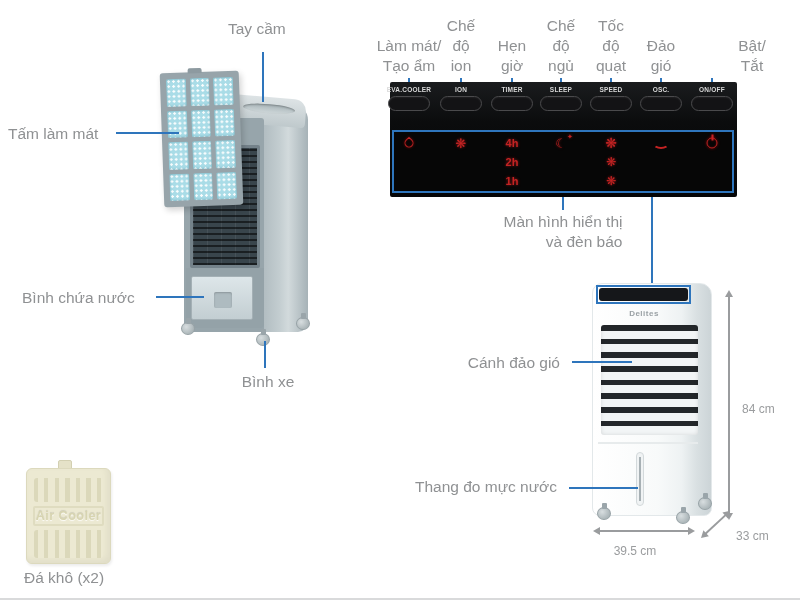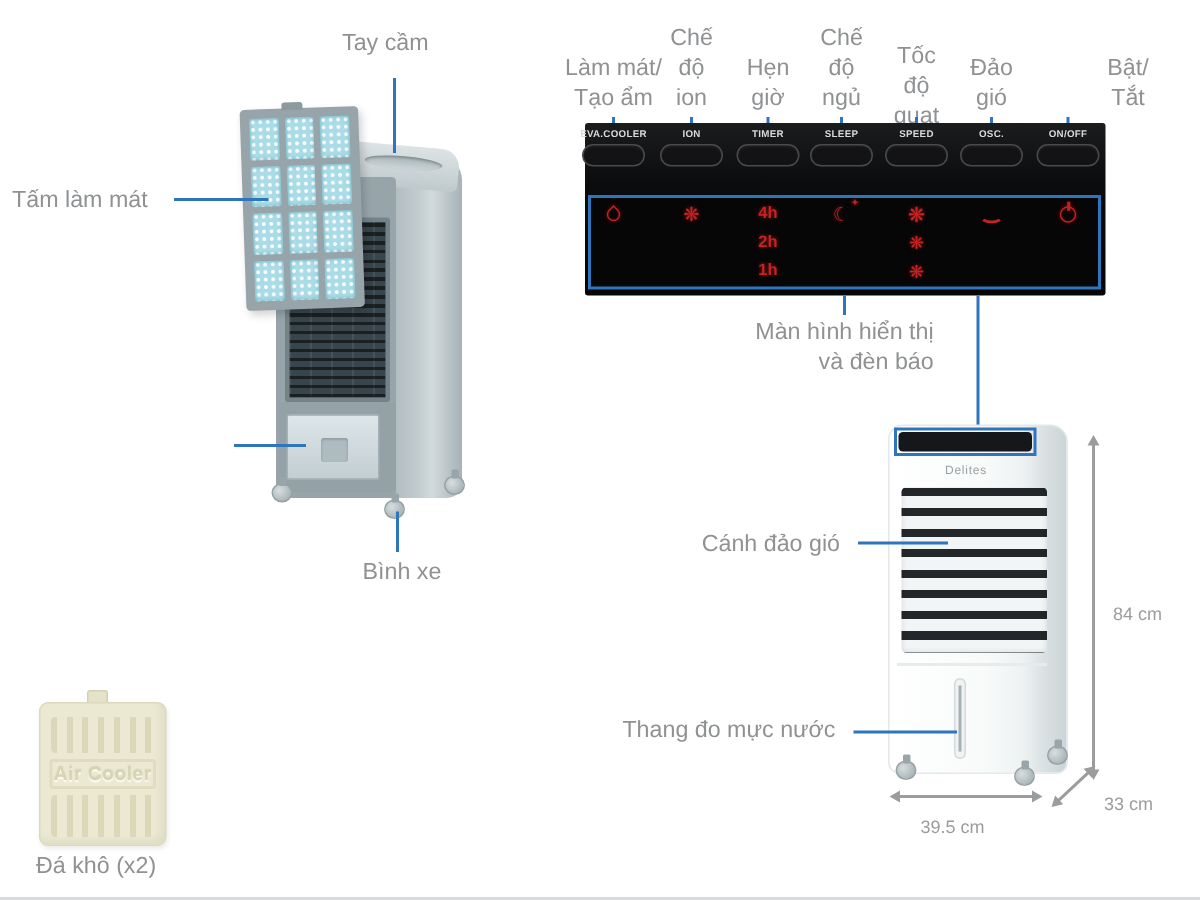--- a/index.html
+++ b/index.html
@@ -105,36 +105,37 @@
       <div class="pad-cell"></div>
       <div class="pad-cell"></div>
   </div>
 
   <div class="lbl" style="left:228px;top:19px;">Tay cầm</div>
   <div class="v-line" style="left:262px;top:52px;height:50px;"></div>
 
   <div class="lbl" style="left:8px;top:124px;">Tấm làm mát</div>
   <div class="h-line" style="left:116px;top:132px;width:63px;"></div>
 
+  <div class="lbl" style="left:22px;top:288px;">Bình chứa nước</div>
   <div class="h-line" style="left:156px;top:296px;width:48px;"></div>
 
   <div class="lbl" style="left:268px;top:372px;transform:translateX(-50%);">Bình xe</div>
   <div class="v-line" style="left:264px;top:341px;height:27px;"></div>
 
   <div class="fn-label pre" style="left:409px;bottom:524px;">Làm mát/
 Tạo ẩm</div>
   <div class="fn-label pre" style="left:461px;bottom:524px;">Chế
 độ
 ion</div>
   <div class="fn-label pre" style="left:512px;bottom:524px;">Hẹn
 giờ</div>
   <div class="fn-label pre" style="left:561px;bottom:524px;">Chế
 độ
 ngủ</div>
-  <div class="fn-label pre" style="left:611px;bottom:512px;">Tốc
+  <div class="fn-label pre" style="left:611px;bottom:524px;">Tốc
 độ
 quạt</div>
   <div class="fn-label pre" style="left:661px;bottom:524px;text-align:center;">Đảo
 gió</div>
   <div class="fn-label pre" style="left:712px;bottom:524px;margin-left:40px;">Bật/
 Tắt</div>
 
   <div class="v-line" style="left:408px;top:78px;height:30px;"></div>
   <div class="v-line" style="left:460px;top:78px;height:30px;"></div>
   <div class="v-line" style="left:511px;top:78px;height:30px;"></div>
@@ -181,21 +182,21 @@
     </div>
   <div class="ind" style="left:712px;top:143px;">
       <span class="power-ico"></span>
     </div>
 
   <div class="v-line" style="left:562px;top:197px;height:13px;"></div>
   <div class="v-line" style="left:651px;top:197px;height:89px;"></div>
   <div class="lbl pre" style="left:563px;top:212px;transform:translateX(-50%);text-align:right;">Màn hình hiển thị
 và đèn báo</div>
 
-  <div class="abs" style="left:590px;top:281px;width:130px;height:250px;">
+  <div class="abs" style="left:590px;top:281px;width:130px;height:250px;font-weight:bold;">
     <div class="abs" style="left:2px;top:2px;width:120px;height:233px;background:linear-gradient(90deg,#ffffff 0%,#f8fafa 55%,#eef2f3 75%,#d9e0e2 88%,#ccd4d7 100%);border:1px solid #e3e8ea;border-radius:10px 12px 8px 8px;"></div>
     <div class="abs" style="left:9px;top:7px;width:89px;height:13px;background:#15171a;border-radius:3px;"></div>
     <div class="abs" style="left:8px;top:28px;width:92px;text-align:center;font-size:8px;letter-spacing:.5px;color:#9aa1a5;">Delites</div>
     <div class="abs" style="left:11px;top:44px;width:97px;height:110px;background:repeating-linear-gradient(180deg,#23272a 0 5.5px,#f2f5f6 5.5px 13.7px);border-radius:3px;box-shadow:inset 0 0 4px rgba(0,0,0,.12);"></div>
     <div class="abs" style="left:8px;top:161px;width:100px;height:2px;background:#e7ebec;"></div>
     <div class="abs" style="left:46px;top:171px;width:8px;height:54px;background:#f0f3f4;border:1px solid #d3d9db;border-radius:4px;"></div>
     <div class="abs" style="left:49px;top:176px;width:2px;height:44px;background:#a7b0b4;"></div>
     <div class="caster" style="left:7px;top:226px;"></div>
     <div class="caster" style="left:86px;top:230px;"></div>
     <div class="caster" style="left:108px;top:216px;"></div>

